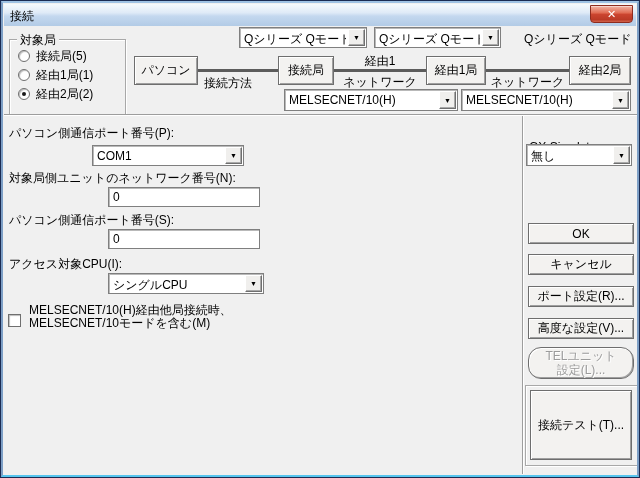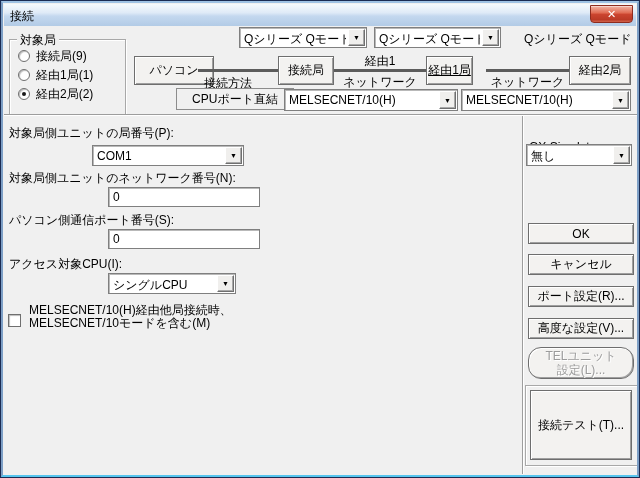--- a/index.html
+++ b/index.html
@@ -72,21 +72,21 @@
       <span>✕</span>
     </div>
   </div>
 
   <div class="client">
 
     <div class="groupbox" style="left:5px;top:13px;width:117px;height:76px;">
       <span class="legend">対象局</span>
       <div class="radio-row" style="top:9px;">
         <span class="radio-circle"></span>
-        <span>接続局(9)</span>
+        <span>接続局(5)</span>
       </div>
       <div class="radio-row" style="top:28px;">
         <span class="radio-circle"></span>
         <span>経由1局(1)</span>
       </div>
       <div class="radio-row checked" style="top:47px;">
         <span class="radio-circle"></span>
         <span>経由2局(2)</span>
       </div>
     </div>
@@ -98,82 +98,79 @@
         </span>
     </div>
     <div class="combo" style="left:370px;top:1px;width:127px;height:21px;">
       <span class="value">Qシリーズ Qモード</span>
       <span class="arrow">
           <span>▼</span>
         </span>
     </div>
     <span class="lbl" style="left:520px;top:5px;">Qシリーズ Qモード</span>
 
-    <div class="btn" style="left:130px;top:30px;width:80px;height:29px;">
+    <div class="btn" style="left:130px;top:30px;width:64px;height:29px;">
       <span>パソコン</span>
     </div>
     <div class="conn-line" style="left:194px;top:43px;width:80px;"></div>
     <div class="diagram-lbl" style="left:184px;top:49px;width:80px;">接続方法</div>
 
     <div class="btn" style="left:274px;top:30px;width:56px;height:29px;">
       <span>接続局</span>
     </div>
     <div class="conn-line" style="left:330px;top:43px;width:92px;"></div>
     <div class="diagram-lbl" style="left:330px;top:27px;width:92px;">経由1</div>
     <div class="diagram-lbl" style="left:330px;top:48px;width:92px;">ネットワーク</div>
 
-    <div class="btn" style="left:422px;top:30px;width:47px;height:29px;text-decoration:underline;">
+    <div class="btn" style="left:422px;top:30px;width:60px;height:29px;">
       <span>経由1局</span>
     </div>
     <div class="conn-line" style="left:482px;top:43px;width:83px;"></div>
     <div class="diagram-lbl" style="left:482px;top:48px;width:83px;">ネットワーク</div>
 
     <div class="btn" style="left:565px;top:30px;width:62px;height:29px;">
       <span>経由2局</span>
     </div>
 
-    <div class="flatbox" style="left:172px;top:62px;width:118px;height:22px;">
-      <span>CPUポート直結</span>
-    </div>
     <div class="combo" style="left:280px;top:63px;width:174px;height:22px;">
       <span class="value">MELSECNET/10(H)</span>
       <span class="arrow">
           <span>▼</span>
         </span>
     </div>
     <div class="combo" style="left:457px;top:63px;width:170px;height:22px;">
       <span class="value">MELSECNET/10(H)</span>
       <span class="arrow">
           <span>▼</span>
         </span>
     </div>
 
     <div class="etched-h" style="left:0;top:88px;width:634px;"></div>
     <div class="etched-v" style="left:518px;top:90px;height:358px;"></div>
 
-    <span class="lbl" style="left:5px;top:99px;">対象局側ユニットの局番号(P):</span>
+    <span class="lbl" style="left:5px;top:99px;">パソコン側通信ポート番号(P):</span>
     <div class="combo" style="left:88px;top:119px;width:152px;height:21px;">
       <span class="value">COM1</span>
       <span class="arrow">
           <span>▼</span>
         </span>
     </div>
 
     <span class="lbl" style="left:5px;top:144px;">対象局側ユニットのネットワーク番号(N):</span>
     <div class="textbox" style="left:104px;top:161px;width:152px;height:20px;">
       <span class="value">0</span>
     </div>
 
     <span class="lbl" style="left:5px;top:186px;">パソコン側通信ポート番号(S):</span>
     <div class="textbox" style="left:104px;top:203px;width:152px;height:20px;">
       <span class="value">0</span>
     </div>
 
     <span class="lbl" style="left:5px;top:230px;">アクセス対象CPU(I):</span>
-    <div class="combo" style="left:104px;top:247px;width:128px;height:21px;">
+    <div class="combo" style="left:104px;top:247px;width:156px;height:21px;">
       <span class="value">シングルCPU</span>
       <span class="arrow">
           <span>▼</span>
         </span>
     </div>
 
     <div class="checkbox-box" style="left:4px;top:288px;"></div>
     <span class="lbl" style="left:25px;top:278px;line-height:13px;">MELSECNET/10(H)経由他局接続時、</span>
     <span class="lbl" style="left:25px;top:291px;line-height:13px;">MELSECNET/10モードを含む(M)</span>
 

